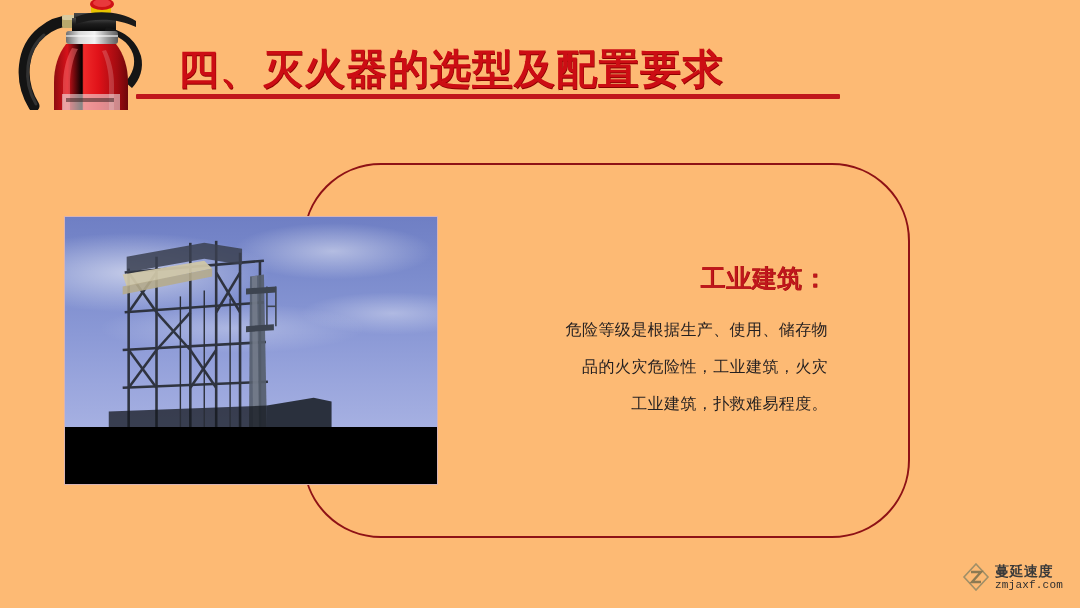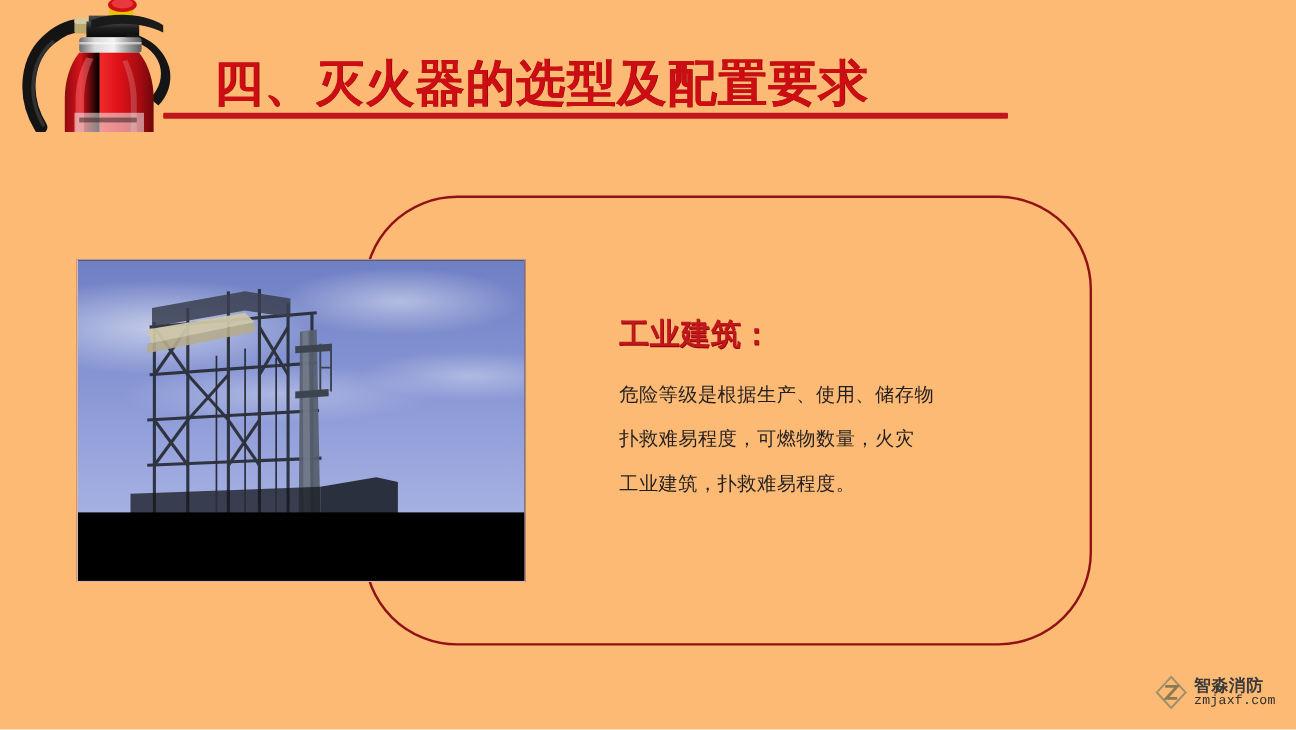--- a/index.html
+++ b/index.html
@@ -75,22 +75,23 @@
     position:absolute;
     left:0; right:0; bottom:0;
     height:21.5%;
     background:#000000;
   }
   .photo-structure { position:absolute; left:0; top:0; width:100%; height:100%; }
 
   
   .text-block {
     position:absolute;
-    left:516px; top:262px;
+    left:476px; top:262px;
     width:352px;
+    text-align:right;
   }
   .body-heading {
     font-size:25px;
     font-weight:bold;
     color:#C0171C;
     letter-spacing:0.5px;
     margin-bottom:16px;
     font-family:"Liberation Sans","DejaVu Sans",sans-serif;
     text-shadow:0.4px 0.4px 0 #8d0000;
   }
@@ -245,28 +246,28 @@
         <line x1="140" y1="74" x2="140" y2="212"></line>
         <line x1="166" y1="82" x2="166" y2="212"></line>
       </g>
     </svg>
     <div class="photo-black"></div>
   </div>
 
   <div class="text-block">
     <div class="body-heading">工业建筑：</div>
     <div class="body-line">危险等级是根据生产、使用、储存物</div>
-    <div class="body-line">扑救难易程度，可燃物数量，火灾</div>
+    <div class="body-line">品的火灾危险性，工业建筑，火灾</div>
     <div class="body-line">工业建筑，扑救难易程度。</div>
   </div>
 
   <div class="watermark">
     <svg class="wm-mark" viewBox="0 0 28 28" xmlns="http://www.w3.org/2000/svg">
       <path d="M14 1 L26 14 L14 27 L2 14 Z" fill="none" stroke="#a08f68" stroke-width="1.6"></path>
       <path d="M9 9 L19 9 L10 19 L19 19" fill="none" stroke="#8c7a53" stroke-width="2.4" stroke-linejoin="miter"></path>
     </svg>
     <div class="wm-text">
-      <div class="wm-cn">智淼消防</div>
+      <div class="wm-cn">蔓延速度</div>
       <div class="wm-url">zmjaxf.com</div>
     </div>
   </div>
 
 </div>
 
 </body></html>

